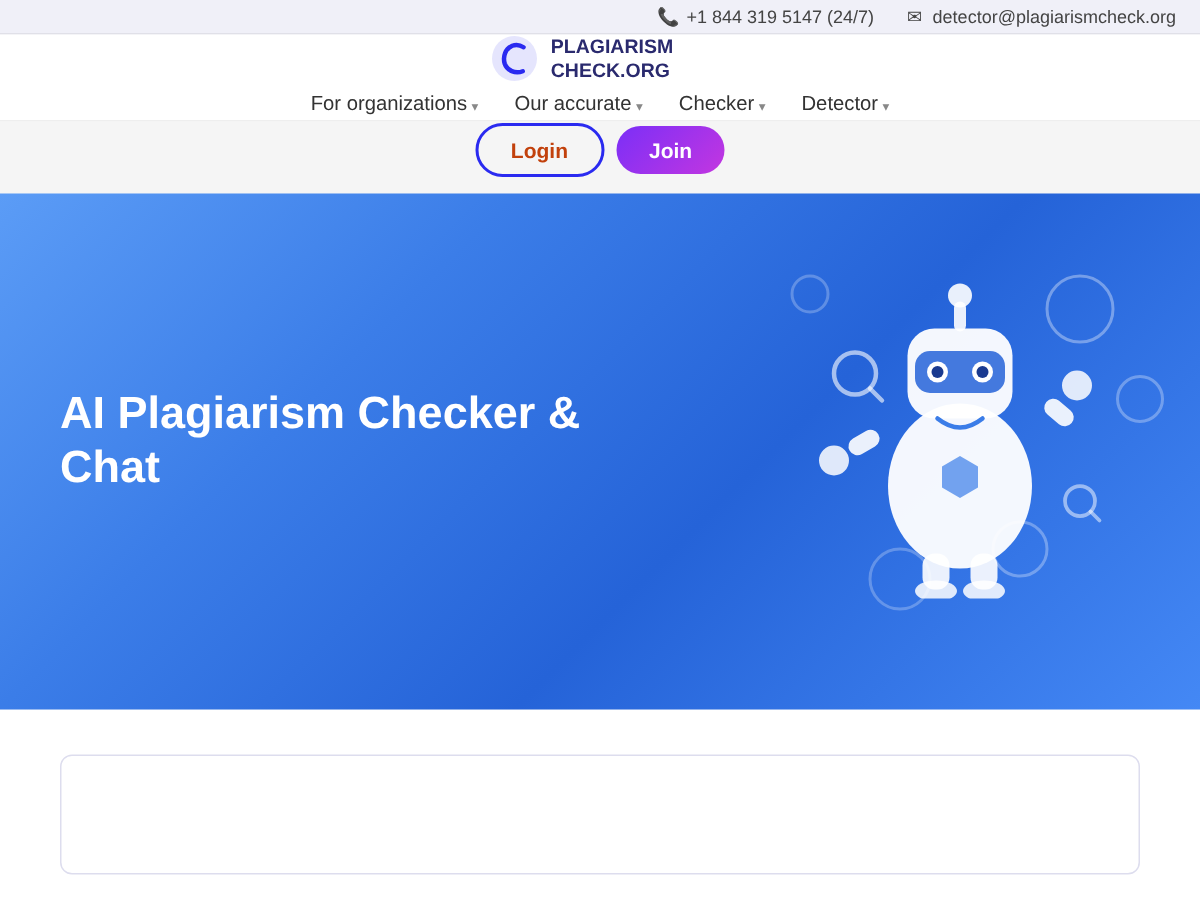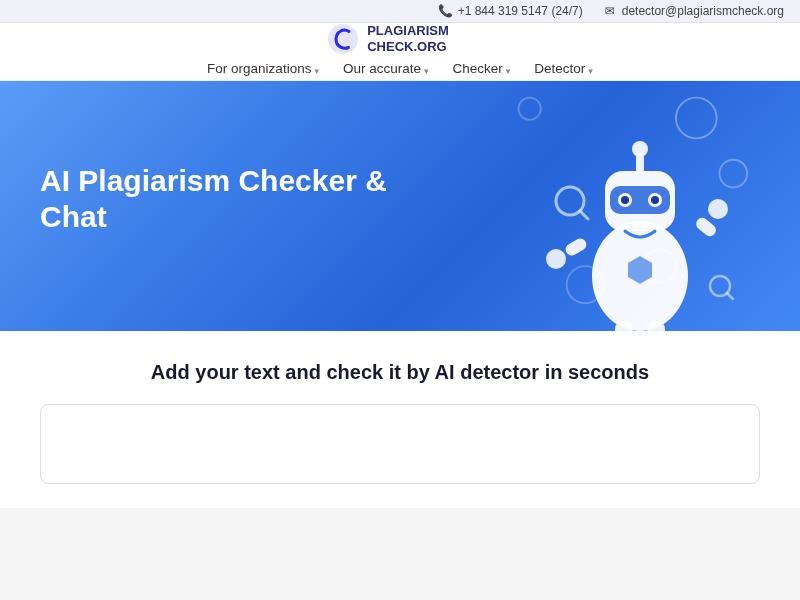--- a/index.html
+++ b/index.html
@@ -101,26 +101,27 @@
       color: #fff;
       border-radius: 24px;
       font-size: 14px;
       font-weight: 600;
       cursor: pointer;
     }
 
     
     .hero {
       background: linear-gradient(135deg, #5b9cf6 0%, #3b7de8 30%, #2563d8 60%, #4488f5 100%);
-      height: 250px;
+      height: 344px;
       position: relative;
       overflow: hidden;
       display: flex;
       align-items: center;
       padding: 0 40px;
+      margin-top: 48px;
     }
     .hero-content {
       max-width: 52%;
       z-index: 2;
     }
     .hero-title {
       font-size: 30px;
       font-weight: 800;
       color: #fff;
       line-height: 1.2;
@@ -279,15 +280,14 @@
 
     <circle cx="60" cy="110" r="14" stroke="rgba(255,255,255,0.6)" stroke-width="3" fill="none"></circle>
     <line x1="70" y1="120" x2="78" y2="128" stroke="rgba(255,255,255,0.6)" stroke-width="3" stroke-linecap="round"></line>
 
     <circle cx="210" cy="195" r="10" stroke="rgba(255,255,255,0.5)" stroke-width="2.5" fill="none"></circle>
     <line x1="217" y1="202" x2="223" y2="208" stroke="rgba(255,255,255,0.5)" stroke-width="2.5" stroke-linecap="round"></line>
   </svg>
 </div>
 
 <div class="section-check">
-  <h2 class="section-title">Add your text and check it by AI detector in seconds</h2>
   <textarea class="text-box" placeholder="" style=""></textarea>
 </div>
 
 </body></html>

